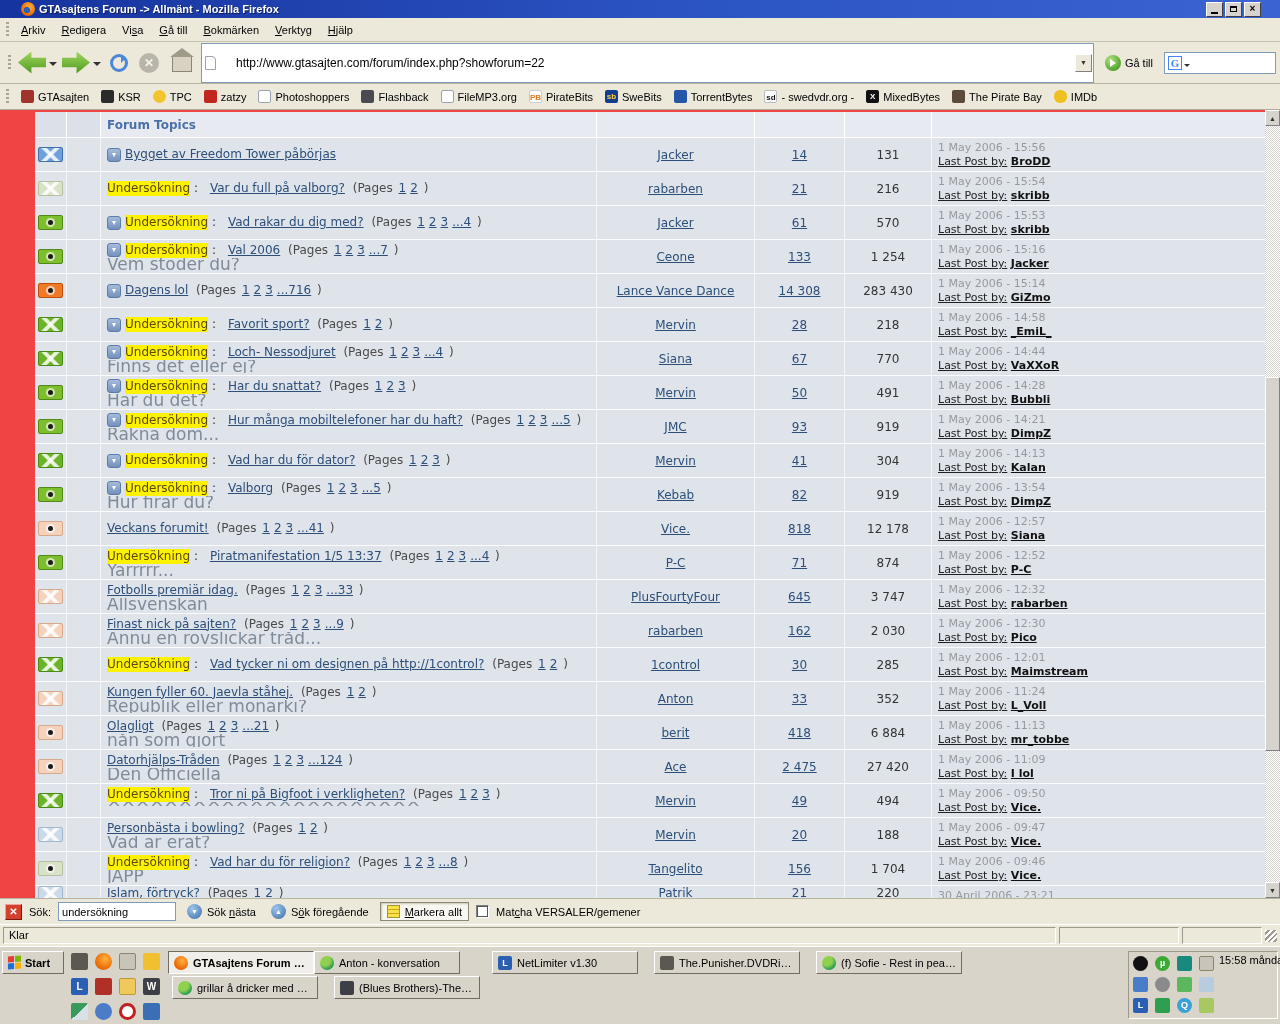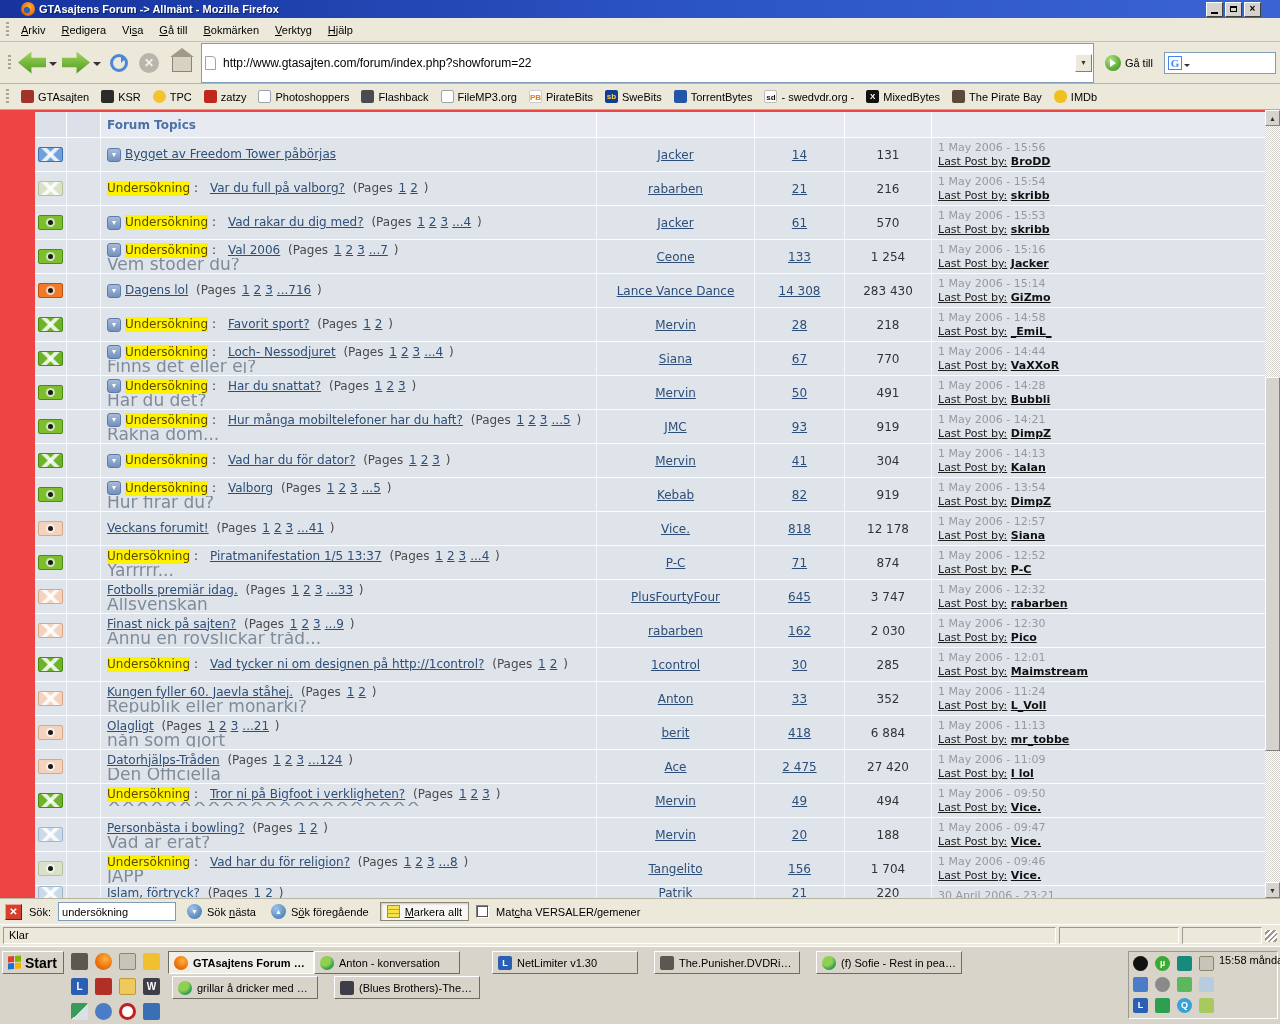--- a/index.html
+++ b/index.html
@@ -25,21 +25,21 @@
 .arrow{width:28px;height:22px;background:linear-gradient(#9ed45e,#4e9a1c)}
 .arrow.back{clip-path:polygon(0 50%,48% 0,48% 28%,100% 28%,100% 72%,48% 72%,48% 100%)}
 .arrow.fwd{clip-path:polygon(100% 50%,52% 0,52% 28%,0 28%,0 72%,52% 72%,52% 100%)}
 .drop{width:0;height:0;border:4px solid transparent;border-top-color:#333;margin:6px 2px 0 0}
 .circle-ic{width:20px;height:20px;border-radius:50%;display:flex;align-items:center;justify-content:center;font-weight:bold}
 .reload-ic{border:3px solid #4c86d8;width:18px;height:18px;border-radius:50%;position:relative;margin:0 4px}
 .reload-ic::after{content:"";position:absolute;right:-4px;top:-2px;border:4px solid transparent;border-left-color:#4c86d8}
 .stop-ic{background:#b9b5ab;color:#f4f2ec;font-size:12px;margin:0 4px}
 .home-ic{width:20px;height:16px;position:relative;background:#d8d2c2;border:1px solid #8a8576;margin:4px 6px 0;align-self:flex-start;margin-top:14px}
 .home-ic::before{content:"";position:absolute;left:-3px;top:-9px;border-left:12px solid transparent;border-right:12px solid transparent;border-bottom:9px solid #a09a88}
-.urlbar{flex:1;height:40px;background:#fff;border:1px solid #7F9DB9;display:flex;align-items:center;padding:0 1px 0 3px;gap:7px}
+.urlbar{flex:1;height:40px;background:#fff;border:1px solid #7F9DB9;display:flex;align-items:center;padding:0 1px 0 3px;gap:20px}
 .page-ic{width:11px;height:14px;background:#fff;border:1px solid #9aa4b0;border-top-right-radius:4px;flex:0 0 auto}
 .url-input{flex:1;border:none;outline:none;font-size:12px;font-family:"Liberation Sans",sans-serif;color:#000;background:transparent}
 .url-drop{width:17px;height:18px;background:#ECE9DB;border:1px solid;border-color:#fff #808080 #808080 #fff;display:flex;align-items:center;justify-content:center;font-size:7px;color:#333}
 .go-btn{display:flex;align-items:center;gap:4px;padding:0 8px;color:#000}
 .go-ic{width:16px;height:16px;border-radius:50%;background:radial-gradient(circle at 35% 30%,#aee37a,#2f8a12);display:flex;align-items:center;justify-content:center}
 .go-ic::after{content:"";border:4px solid transparent;border-left:6px solid #fff;margin-left:4px}
 .searchbox{width:112px;height:22px;background:#fff;border:1px solid #7F9DB9;display:flex;align-items:center;padding:0 3px;gap:2px}
 .g-logo{width:14px;height:14px;border:1px solid #4285f4;color:#4285f4;font-weight:bold;font-size:11px;line-height:12px;text-align:center;font-family:"Liberation Serif",serif}
 .s-drop{width:0;height:0;border:3px solid transparent;border-top-color:#333;margin-top:8px}
 .bookmarksbar{height:26px;background:#ECE9DB;display:flex;align-items:center;border-bottom:1px solid #B0AC9C;flex:0 0 auto;padding-left:2px;gap:2px}
@@ -111,21 +111,21 @@
 .fb-check{width:13px;height:13px;background:#fff;border:1px solid;border-color:#808080 #fff #fff #808080;outline:1px solid #555;outline-offset:-2px}
 
 
 .statusbar{height:22px;background:#ECE9DB;border-top:1px solid #fff;display:flex;align-items:center;padding:2px 3px;gap:3px;flex:0 0 auto}
 .st-panel{height:17px;border:1px solid;border-color:#9d9a8b #fff #fff #9d9a8b;padding:1px 5px}
 .st-main{flex:1}
 .st-grip{width:12px;height:12px;background:repeating-linear-gradient(135deg,#fff 0 2px,#9d9a8b 2px 4px)}
 
 
 .taskbar{height:78px;background:#D8D4CA;border-top:1px solid #fff;position:relative;flex:0 0 auto}
-.start{position:absolute;left:2px;top:4px;width:62px;height:23px;background:#D8D4CA;border:1px solid;border-color:#fff #6f6c60 #6f6c60 #fff;display:flex;align-items:center;gap:4px;padding:0 5px;font-weight:bold;font-size:14px}
+.start{position:absolute;left:2px;top:4px;width:62px;height:23px;background:#D8D4CA;border:1px solid;border-color:#fff #6f6c60 #6f6c60 #fff;display:flex;align-items:center;gap:4px;padding:0 5px;font-weight:bold;font-size:11px}
 .xp-flag{width:13px;height:13px;display:grid;grid-template-columns:1fr 1fr;gap:1px;transform:skewY(-4deg)}
 .xp-flag i{display:block}
 .xp-flag i:nth-child(1){background:#e33e30}.xp-flag i:nth-child(2){background:#7db700}
 .xp-flag i:nth-child(3){background:#1e6fd8}.xp-flag i:nth-child(4){background:#f8b000}
 .ql{position:absolute;left:68px;top:3px;display:grid;grid-template-columns:repeat(4,24px);grid-auto-rows:25px}
 .qli{width:17px;height:17px;border-radius:2px;margin:3px;color:#fff;font-size:10px;font-weight:bold;text-align:center;line-height:17px}
 .qli-film{background:#5a5850}.qli-firefox{background:radial-gradient(circle at 60% 35%,#ffb13d,#e66000 75%);border-radius:50%}
 .qli-printer{background:#c9c4b8;border:1px solid #8a8576}.qli-notes{background:#f0c030}
 .qli-netlimiter,.tri-netlimiter{background:#2b5fb4}.qli-red{background:#b03028}
 .qli-folder{background:#f0c95c;border:1px solid #c09a30}.qli-winamp{background:#3e3e46}

